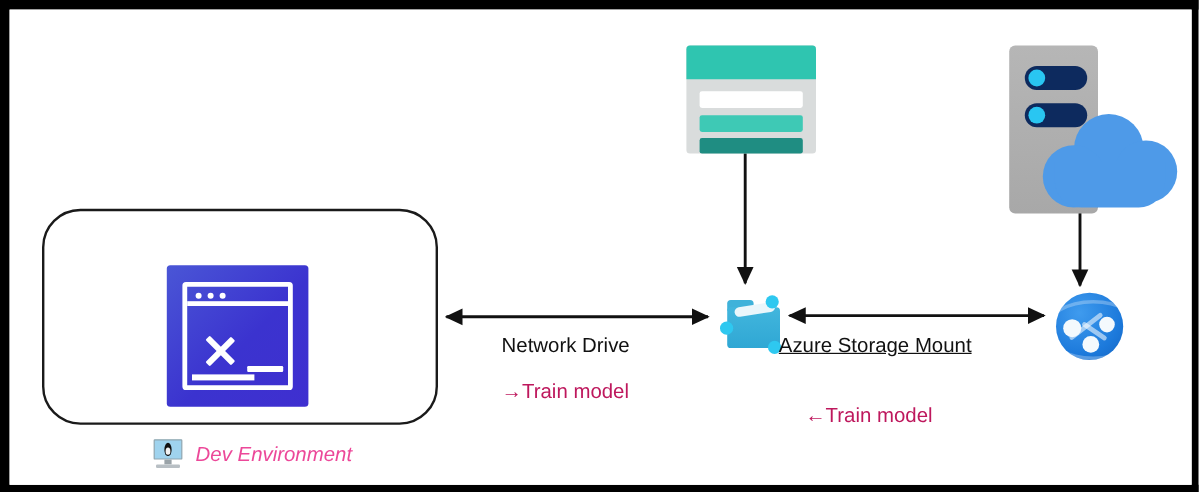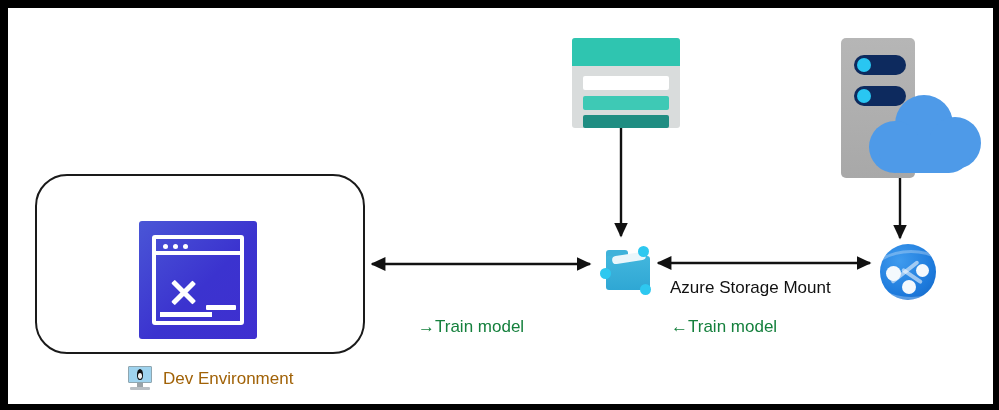--- a/index.html
+++ b/index.html
@@ -142,22 +142,23 @@
   }
   .monitor-icon .foot {
     position: absolute;
     left: 4px; top: 21px;
     width: 20px; height: 3px;
     background: #b8bfc4;
     border-radius: 1px;
   }
   .dev-caption .label {
     font-size: 17px;
-    color: #a16207;
+    color: #ec4899;
     white-space: nowrap;
+    font-style: italic;
   }
 
   
   .table-icon {
     position: absolute;
     left: 564px; top: 30px;
     width: 108px; height: 90px;
     background: #d9dcdc;
     border-radius: 3px;
   }
@@ -310,21 +311,21 @@
   
   .edge-label {
     position: absolute;
     font-size: 17px;
     color: #111111;
     white-space: nowrap;
   }
   .flow-block {
     position: absolute;
     font-size: 17px;
-    color: #15803d;
+    color: #be185d;
     line-height: 1.32;
     white-space: nowrap;
   }
   .flow-block div { display: block; }
 </style>
 </head>
 <body>
 
 <div id="canvas">
 
@@ -419,25 +420,26 @@
 
     <div class="globe-icon">
       <span class="arc"></span>
       <span class="link lk1"></span>
       <span class="link lk2"></span>
       <span class="nd nd1"></span>
       <span class="nd nd2"></span>
       <span class="nd nd3"></span>
     </div>
 
+    <div class="edge-label" style="left:410px; top:270px;">Network Drive</div>
 
     <div class="flow-block" style="left:410px; top:308px;">
       <div>→Train model</div>
     </div>
 
-    <div class="edge-label" style="left:662px; top:270px;">Azure Storage Mount</div>
-
-    <div class="flow-block" style="left:663px; top:308px;">
+    <div class="edge-label" style="left:641px; top:270px;text-decoration:underline;">Azure Storage Mount</div>
+
+    <div class="flow-block" style="left:663px; top:328px;">
       <div>←Train model</div>
     </div>
 
   </div>
 </div>
 
 </body></html>

